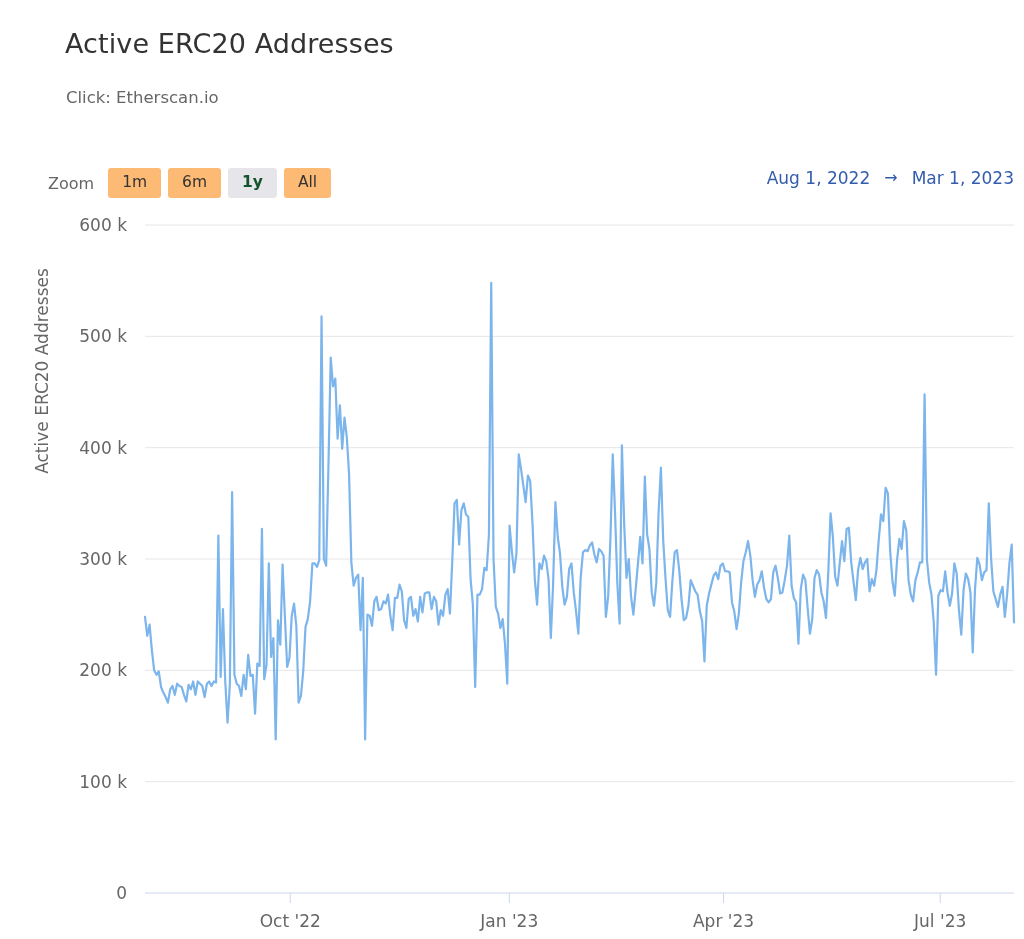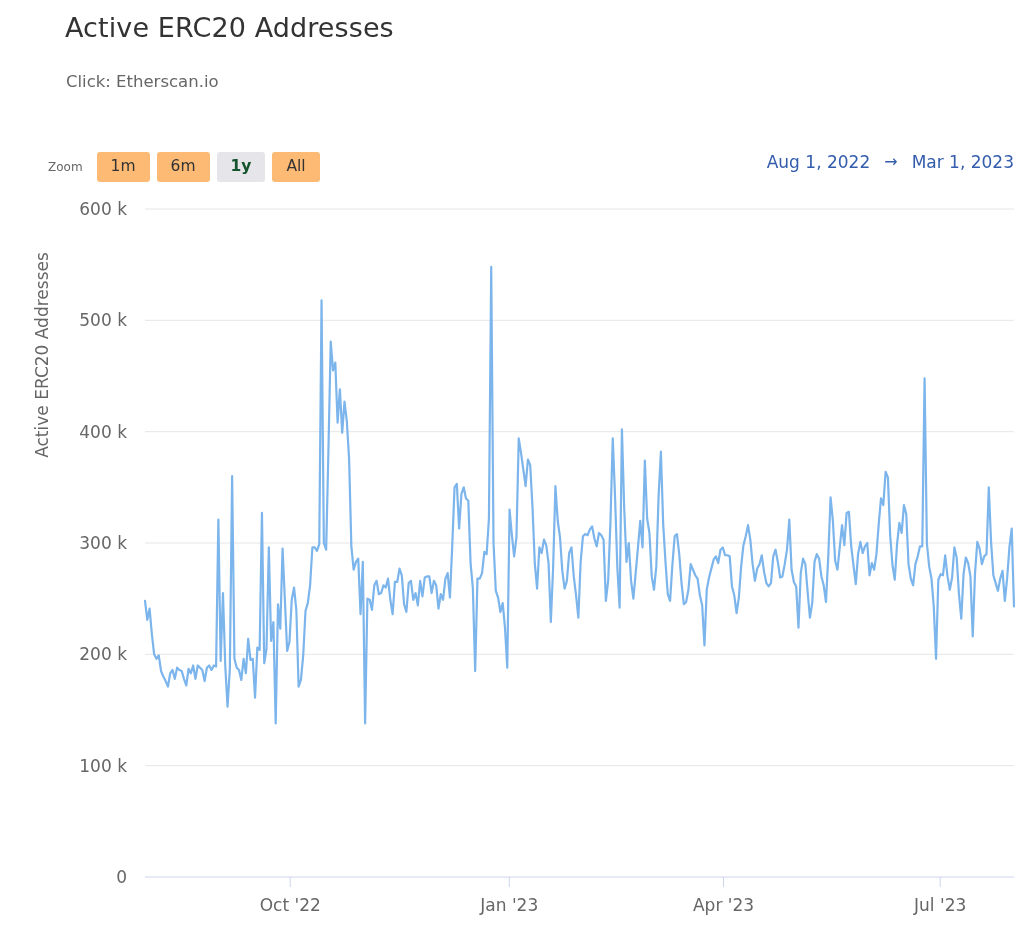--- a/index.html
+++ b/index.html
@@ -7,21 +7,21 @@
     background: #ffffff;
   }
   body {
     width: 1024px; height: 939px;
     font-family: "DejaVu Sans", "Liberation Sans", sans-serif;
     position: relative;
     overflow: hidden;
   }
   #chart-root {
     position: absolute;
-    left: 0; top: 0;
+    left: 0; top: 16px;
     width: 1024px; height: 661px;
   }
 
   
   .chart-title {
     position: absolute;
     left: 65px; top: 12px;
     font-size: 27px;
     font-weight: 400;
     color: #333333;
@@ -41,21 +41,21 @@
 
   
   .range-selector {
     position: absolute;
     left: 48px; top: 152px;
     display: flex;
     align-items: center;
     height: 30px;
   }
   .rs-label {
-    font-size: 12px;
+    font-size: 16px;
     color: #666666;
     margin-right: 14px;
     white-space: nowrap;
   }
   .rs-btn {
     font-size: 15.5px;
     color: #333333;
     background: #fdba74;
     border-radius: 3px;
     padding: 5px 14px 6px 14px;

